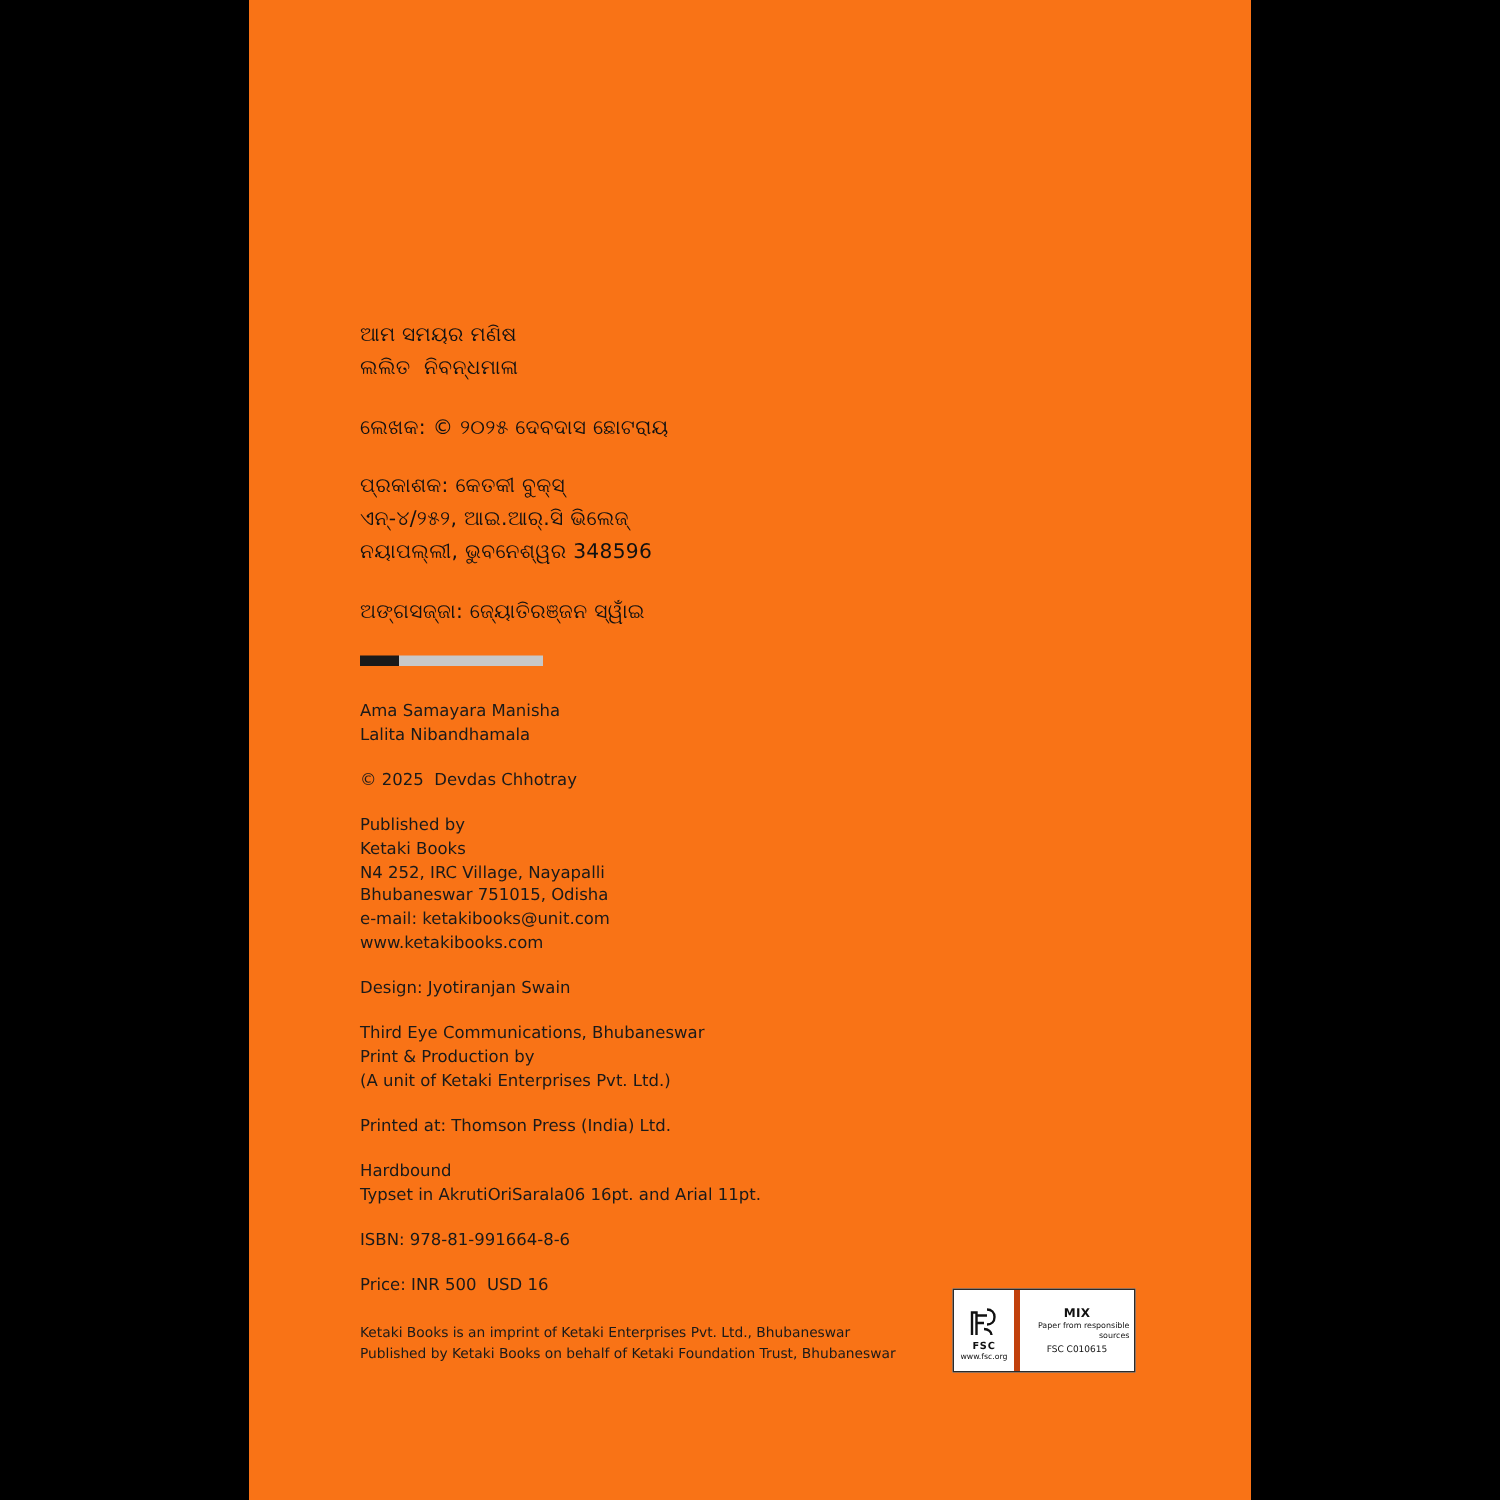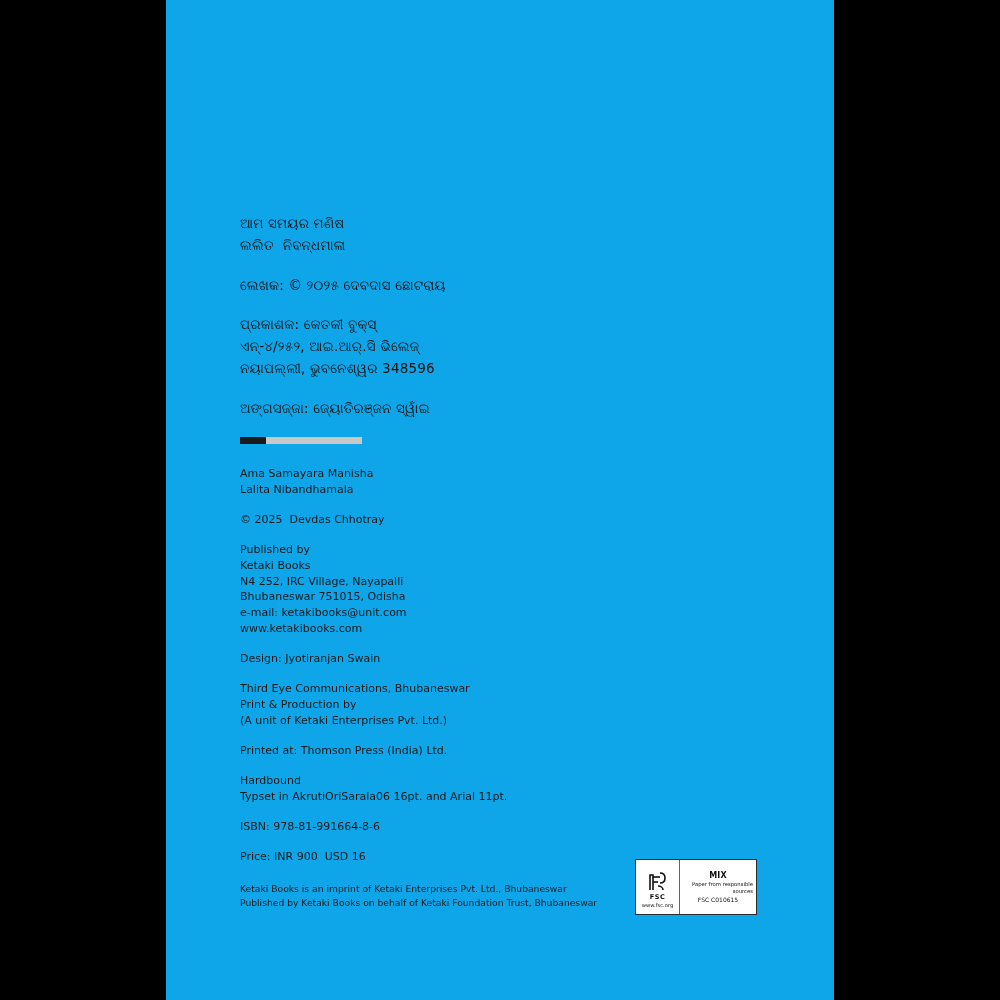--- a/index.html
+++ b/index.html
@@ -12,21 +12,21 @@
   }
   body {
     font-family: "DejaVu Sans", "Liberation Sans", sans-serif;
   }
   #page {
     position: absolute;
     left: 166px;
     top: 0;
     width: 668px;
     height: 1000px;
-    background: #0ea5e9;
+    background: #f97316;
   }
   .content {
     position: absolute;
     left: 74px;
     top: 212px;
     width: 520px;
   }
 
   
   .odia-block {
@@ -96,21 +96,21 @@
     top: 859px;
     width: 122px;
     height: 56px;
     border: 1px solid #2b2b2b;
     background: #ffffff;
     display: flex;
     box-sizing: border-box;
   }
   .fsc-left {
     width: 44px;
-    border-right: 1px solid #c2410c;
+    border-right: 4px solid #c2410c;
     display: flex;
     flex-direction: column;
     align-items: center;
     justify-content: center;
     padding-top: 2px;
     box-sizing: border-box;
   }
   .fsc-tree {
     width: 22px;
     height: 26px;
@@ -228,21 +228,21 @@
       <div class="latin-para">
         <div class="latin-line">Hardbound</div>
         <div class="latin-line">Typset in AkrutiOriSarala06 16pt. and Arial 11pt.</div>
       </div>
 
       <div class="latin-para">
         <div class="latin-line">ISBN: 978-81-991664-8-6</div>
       </div>
 
       <div class="latin-para">
-        <div class="latin-line">Price: INR 900  USD 16</div>
+        <div class="latin-line">Price: INR 500  USD 16</div>
       </div>
 
     </div>
   </div>
 
   <div class="footer-note">
     <div class="footer-line">Ketaki Books is an imprint of Ketaki Enterprises Pvt. Ltd., Bhubaneswar</div>
     <div class="footer-line">Published by Ketaki Books on behalf of Ketaki Foundation Trust, Bhubaneswar</div>
   </div>
 

